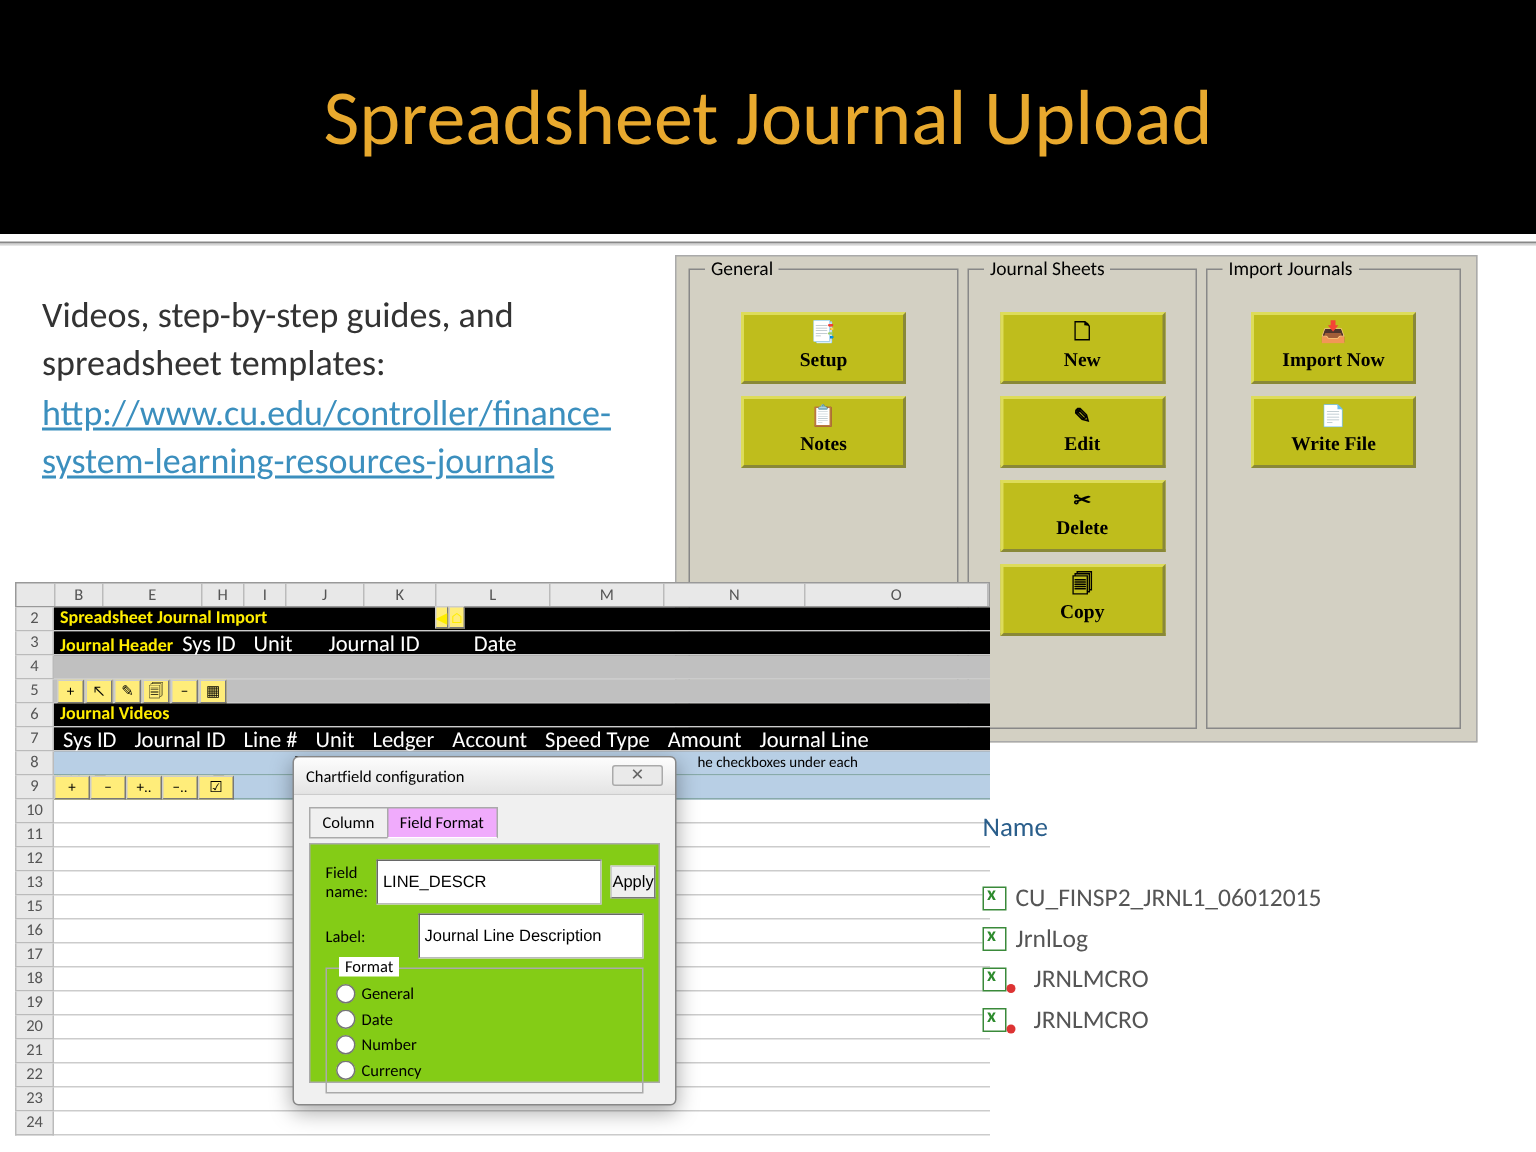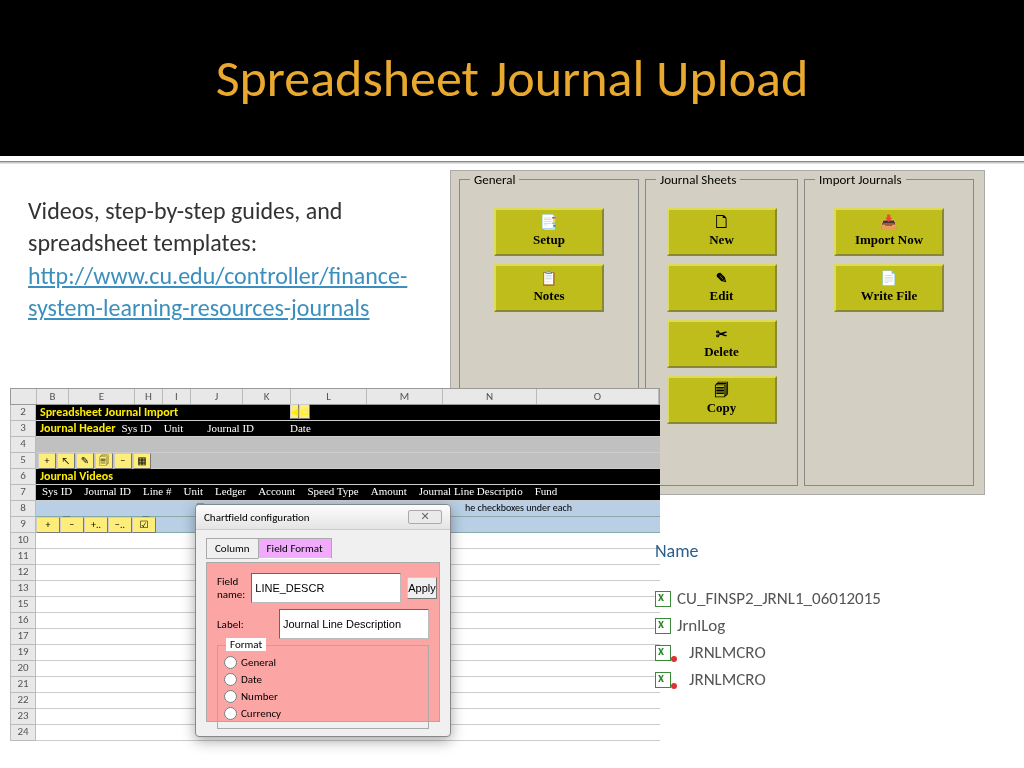--- a/index.html
+++ b/index.html
@@ -19,33 +19,33 @@
   .vb-btn { width: 110px; height: 48px; background: #bfbd1c; border: 2px outset #dddc5a; display: flex; flex-direction: column; align-items: center; justify-content: center; font-size: 13px; font-weight: bold; font-family: 'Times New Roman', serif; color: #000; cursor: pointer; }
   .vb-btn .ico { font-size: 14px; line-height: 14px; margin-bottom: 2px; }
   .excel-area { position: absolute; top: 388px; left: 10px; width: 650px; font-size: 11px; }
   .col-headers { display: flex; background: #e8e8e8; border: 1px solid #999; }
   .col-h { border-right: 1px solid #bbb; text-align: center; color: #555; font-size: 11px; padding: 1px 0; }
   .row { display: flex; height: 16px; }
   .row-h { width: 26px; background: #e8e8e8; border: 1px solid #bbb; border-top: none; text-align: center; color: #555; font-size: 11px; }
   .cell-run { flex: 1; border-bottom: 1px solid #ccc; }
   .black-row { background: #000; color: #ffed00; }
   .black-row .bold { font-weight: bold; font-size: 12px; padding-left: 4px; }
-  .black-row .wht { color: #fff; font-size: 11px; padding: 0 6px; font-family: Liberation Serif, serif; }
+  .black-row .wht { color: #fff; font-size: 15px; padding: 0 6px; }
   .gray-row { background: #c0c0c0; }
   .toolbar-row { background: #c0c0c0; display: flex; gap: 1px; padding-left: 2px; align-items: center; }
   .mini-btn { width: 18px; height: 16px; background: #ffed7a; border: 1px outset #ccc; font-size: 10px; text-align: center; line-height: 14px; }
   .lightblue-row { background: #b8cfe5; border-bottom: 1px solid #8aa; }
   .dialog { position: absolute; top: 504px; left: 195px; width: 256px; background: #f0f0f0; border: 1px solid #888; border-radius: 4px; box-shadow: 0 4px 14px rgba(0,0,0,.35); font-size: 11px; }
   .dlg-title { background: linear-gradient(#fdfdfd,#e4e4e4); padding: 5px 8px; border-bottom: 1px solid #ccc; display: flex; justify-content: space-between; align-items: center; border-radius: 4px 4px 0 0; gap: 12px; }
   .dlg-close { width: 34px; height: 14px; border: 1px solid #aaa; background: #eaeaea; border-radius: 2px; font-size: 11px; text-align: center; line-height: 12px; color: #666; }
   .dlg-body { padding: 8px 10px 14px 10px; }
   .tabs { display: flex; margin-bottom: 4px; }
   .tab { padding: 3px 8px; border: 1px solid #aaa; background: #f0f0f0; font-size: 11px; margin-right: -1px; }
   .tab.active { background: #f0abfc; border-bottom: 1px solid #fff; }
-  .tab-body { border: 1px solid #aaa; background: #fca5a5; padding: 10px; margin-top: -1px; height: 160px; }
+  .tab-body { border: 1px solid #aaa; background: #84cc16; padding: 10px; margin-top: -1px; height: 160px; }
   .frow { display: flex; align-items: center; margin-bottom: 6px; gap: 6px; }
   .flabel { width: 66px; font-size: 11px; }
   .finput { flex: 1; border: 1px inset #bbb; height: 28px; font-size: 11px; padding: 14px 3px; }
   .apply-btn { width: 44px; height: 22px; border: 1px outset #ccc; background: #efefef; font-size: 11px; }
   .format-fs { border: 1px solid #aaa; padding: 8px 6px 6px 6px; position: relative; margin-top: 6px; }
   .format-fs .leg { position: absolute; top: -8px; left: 8px; background: #fff; padding: 0 4px; }
   .radio-row { display: flex; align-items: center; gap: 4px; font-size: 11px; padding: 2px 0; }
   .radio-row input { margin: 0; }
   .filelist { position: absolute; top: 540px; left: 655px; width: 350px; font-size: 17px; }
   .filelist-head { color: #2a5e8b; font-size: 18px; margin-bottom: 26px; }
@@ -199,20 +199,24 @@
       <div class="row">
         <div class="row-h">15</div>
         <div class="cell-run"></div>
       </div>
       <div class="row">
         <div class="row-h">16</div>
         <div class="cell-run"></div>
       </div>
       <div class="row">
         <div class="row-h">17</div>
+        <div class="cell-run"></div>
+      </div>
+      <div class="row">
+        <div class="row-h">18</div>
         <div class="cell-run"></div>
       </div>
       <div class="row">
         <div class="row-h">19</div>
         <div class="cell-run"></div>
       </div>
       <div class="row">
         <div class="row-h">20</div>
         <div class="cell-run"></div>
       </div>

